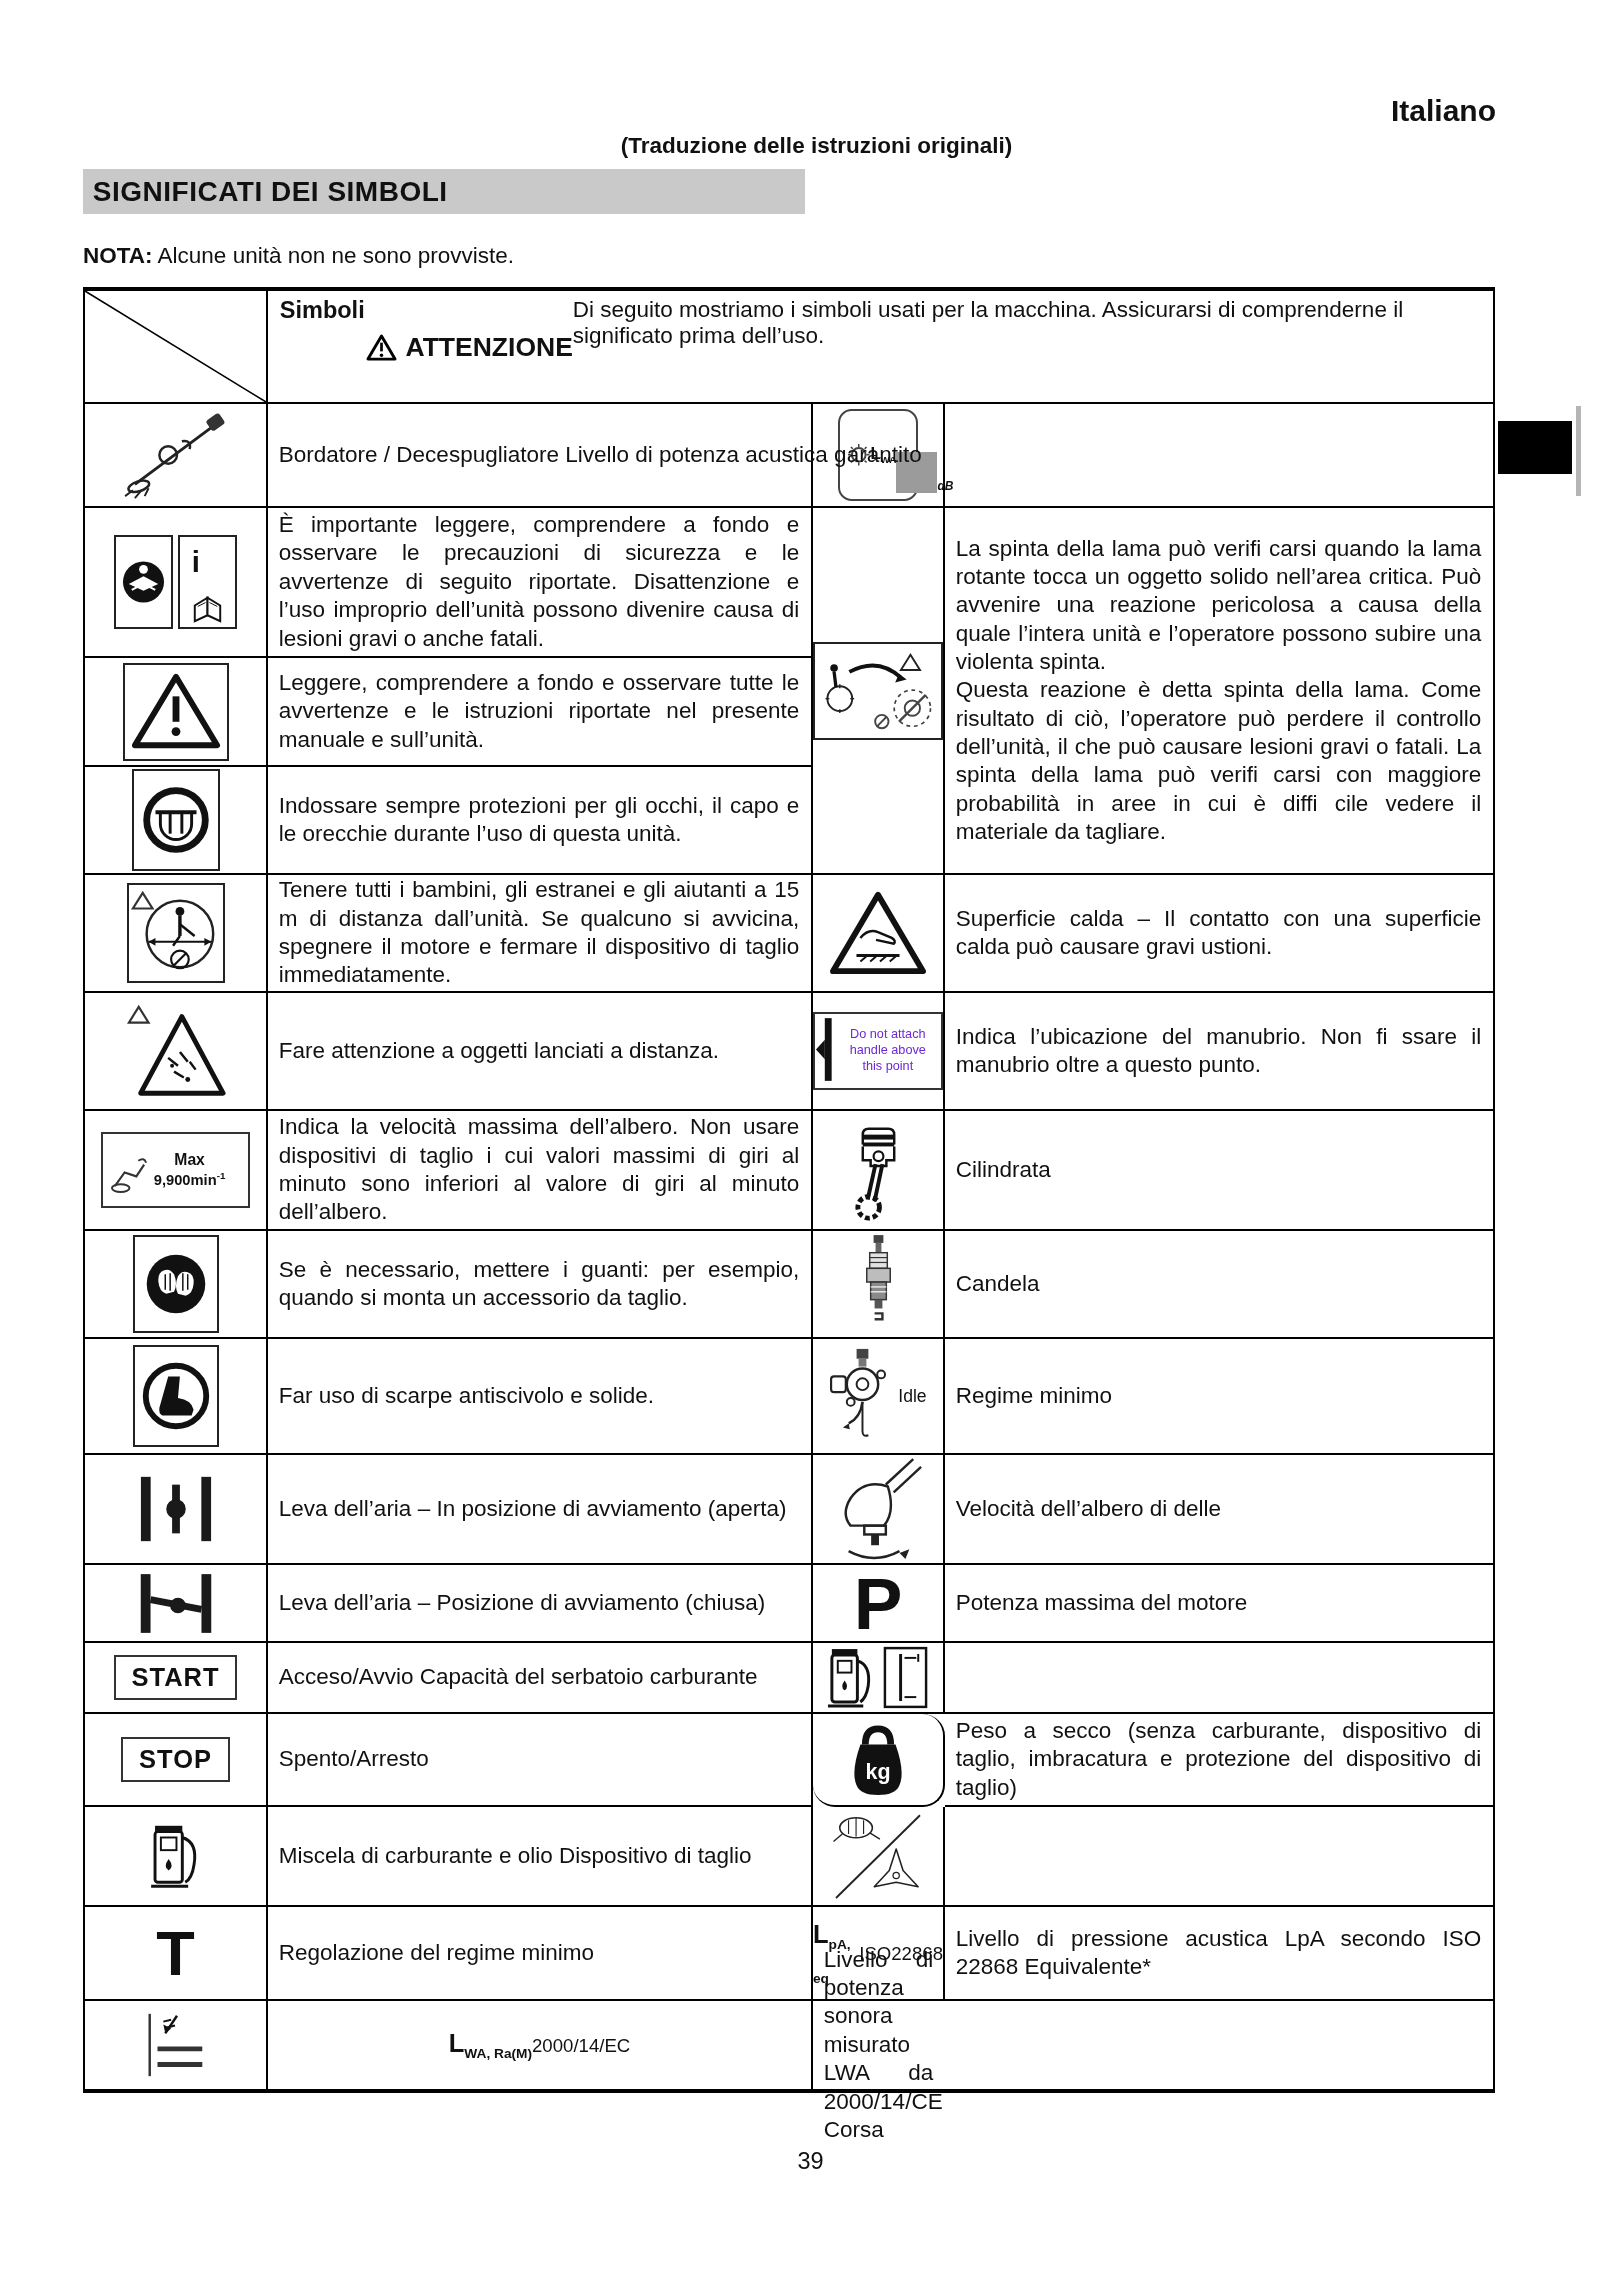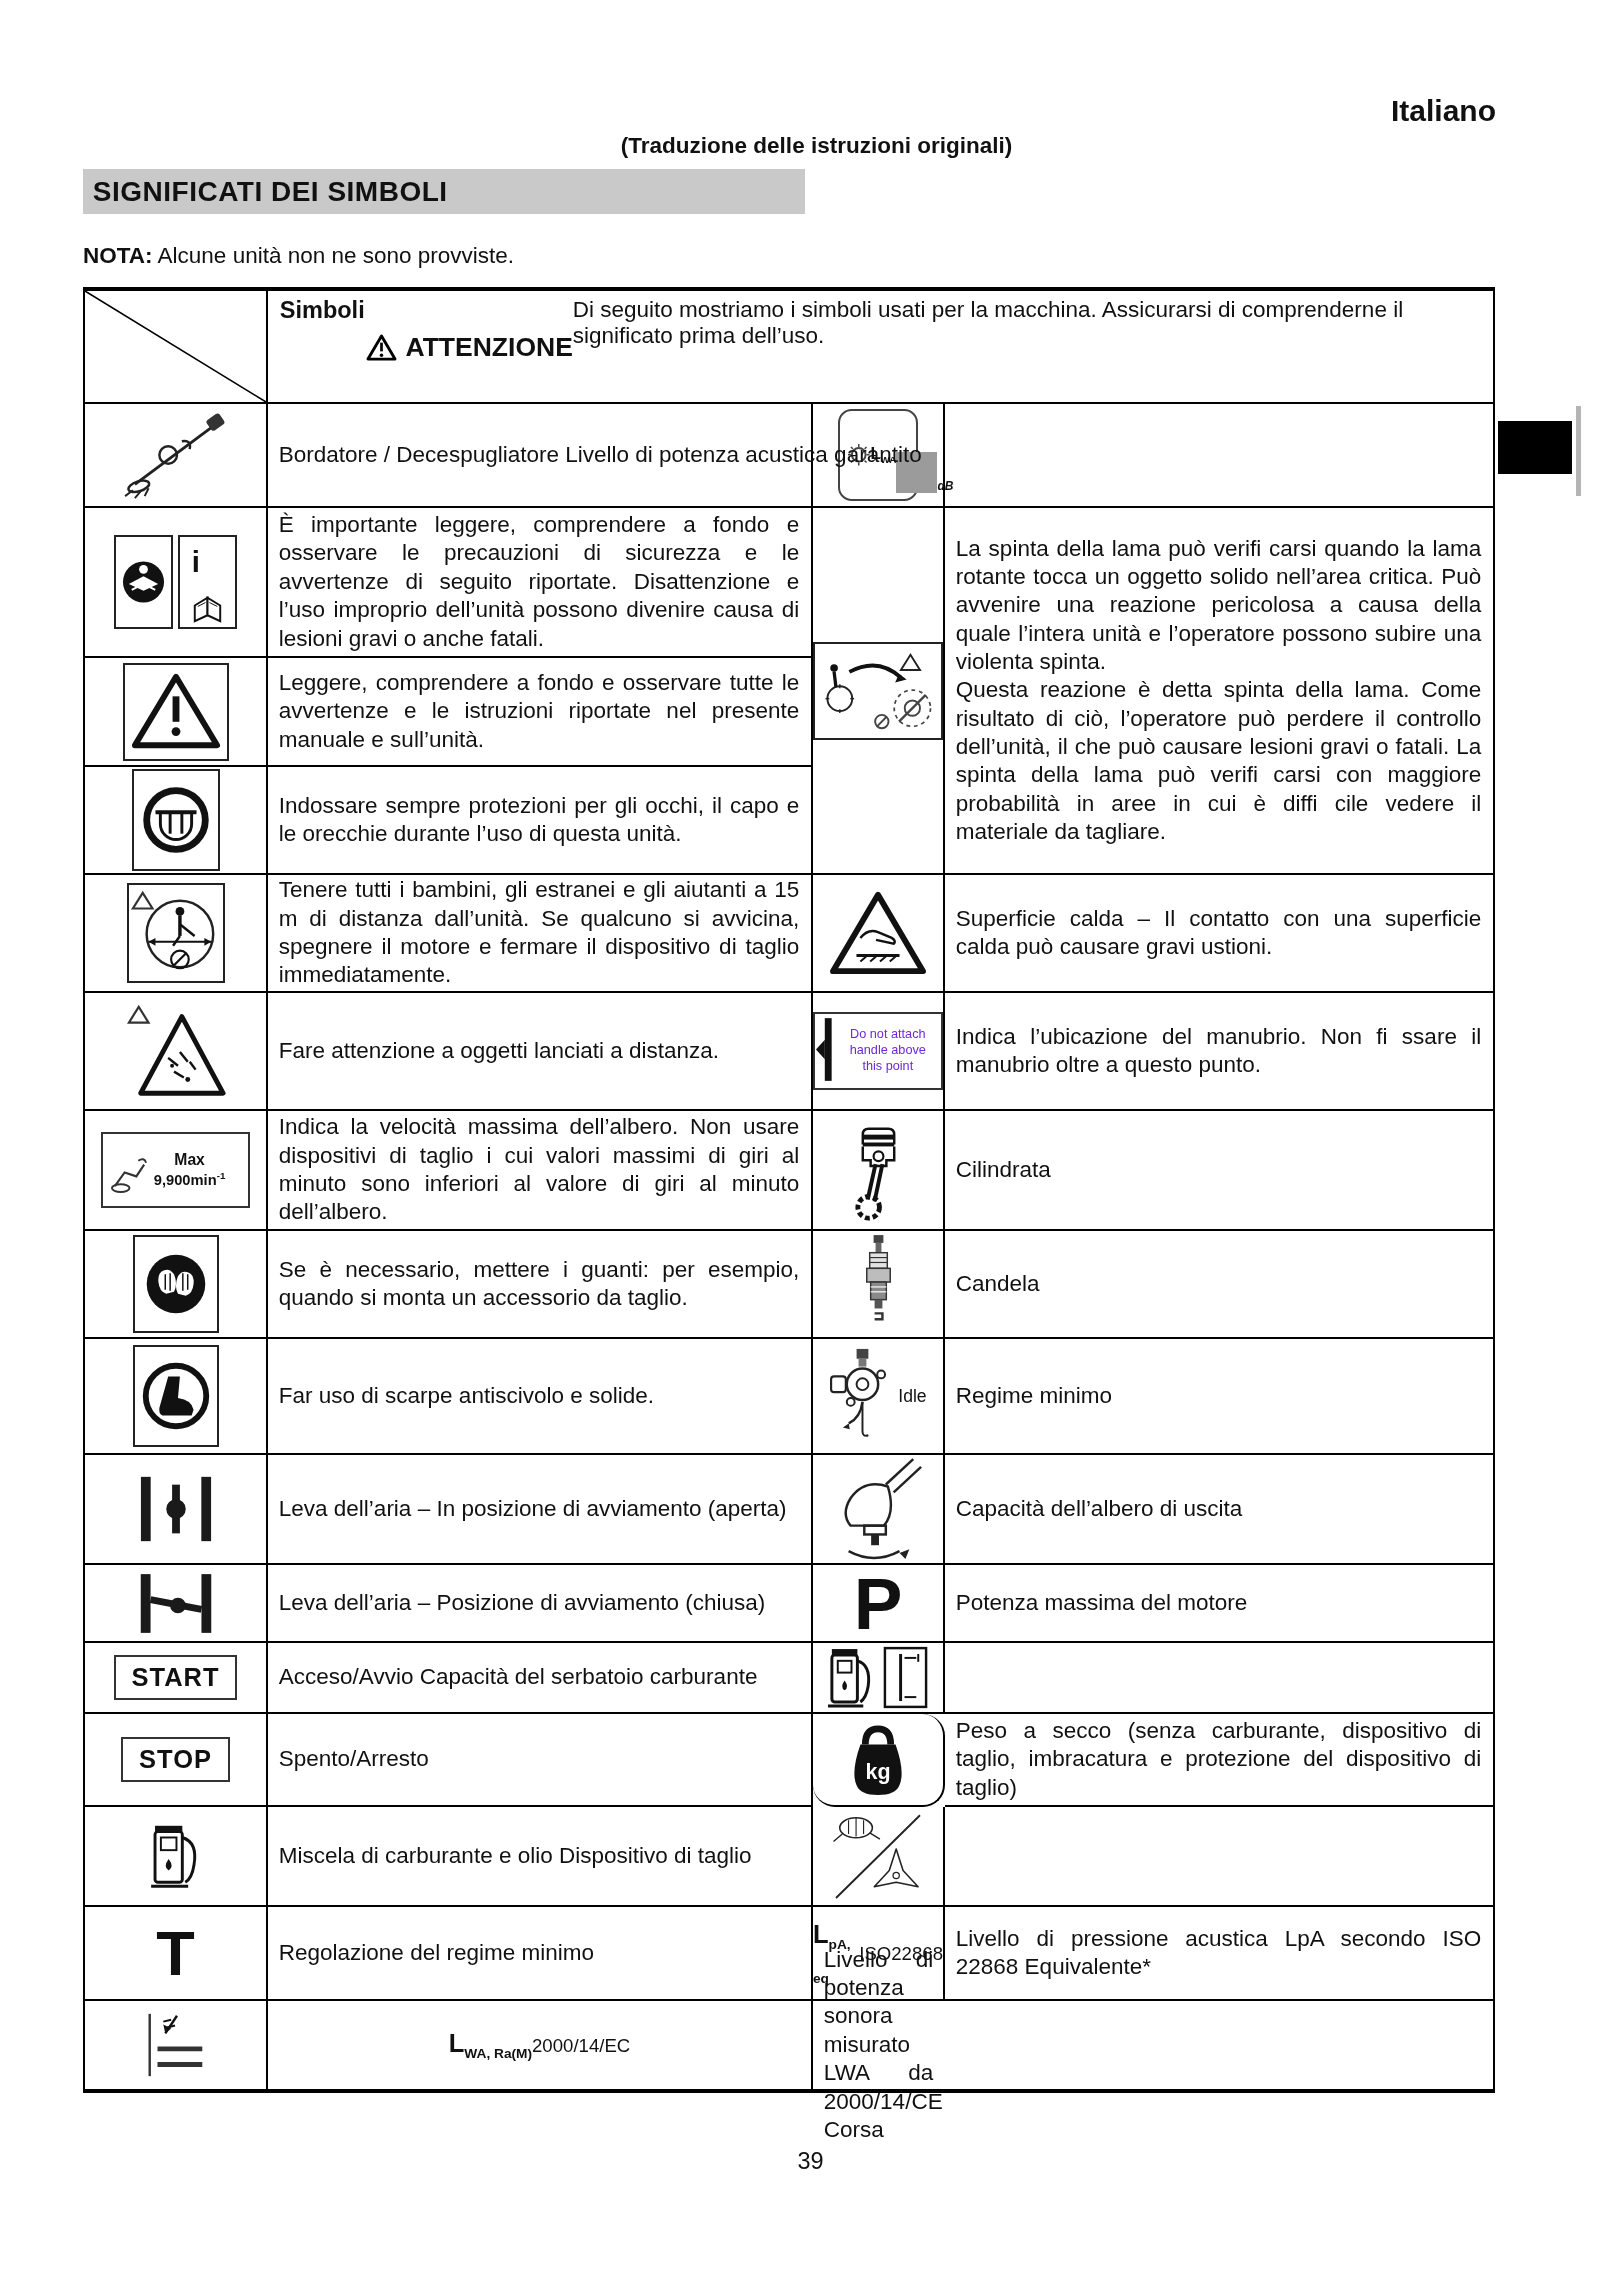--- a/index.html
+++ b/index.html
@@ -358,21 +358,21 @@
     <svg width="94" height="108" viewBox="0 0 96 110">
       <line x1="56" y1="30" x2="84" y2="4" stroke="#222" stroke-width="2.5"></line>
       <line x1="64" y1="38" x2="92" y2="12" stroke="#222" stroke-width="2.5"></line>
       <path d="M58,32 q-24,-8 -38,12 q-10,16 0,28 h34 q12,-14 4,-40 z" fill="none" stroke="#222" stroke-width="2.5"></path>
       <rect x="34" y="72" width="22" height="9" fill="none" stroke="#222" stroke-width="2.5"></rect>
       <rect x="41" y="81" width="8" height="11" fill="#222"></rect>
       <path d="M18,98 q26,14 52,0" fill="none" stroke="#222" stroke-width="2.5"></path>
       <path d="M70,100 l10,-4 l-4,10 z" fill="#222"></path>
     </svg>
   </div>
-  <div class="txt single lastcol">Capacità dell’albero di uscita</div>
+  <div class="txt single lastcol">Velocità dell’albero di delle</div>
 
   <div class="sym">
     <svg width="94" height="67" viewBox="0 0 96 68">
       <rect x="12" y="4" width="10" height="60" fill="#1a1a1a"></rect>
       <rect x="74" y="4" width="10" height="60" fill="#1a1a1a"></rect>
       <line x1="22" y1="30" x2="74" y2="40" stroke="#1a1a1a" stroke-width="7"></line>
       <circle cx="50" cy="36" r="8" fill="#1a1a1a"></circle>
     </svg>
   </div>
   <div class="txt single">Leva dell’aria – Posizione di avviamento (chiusa)</div>

